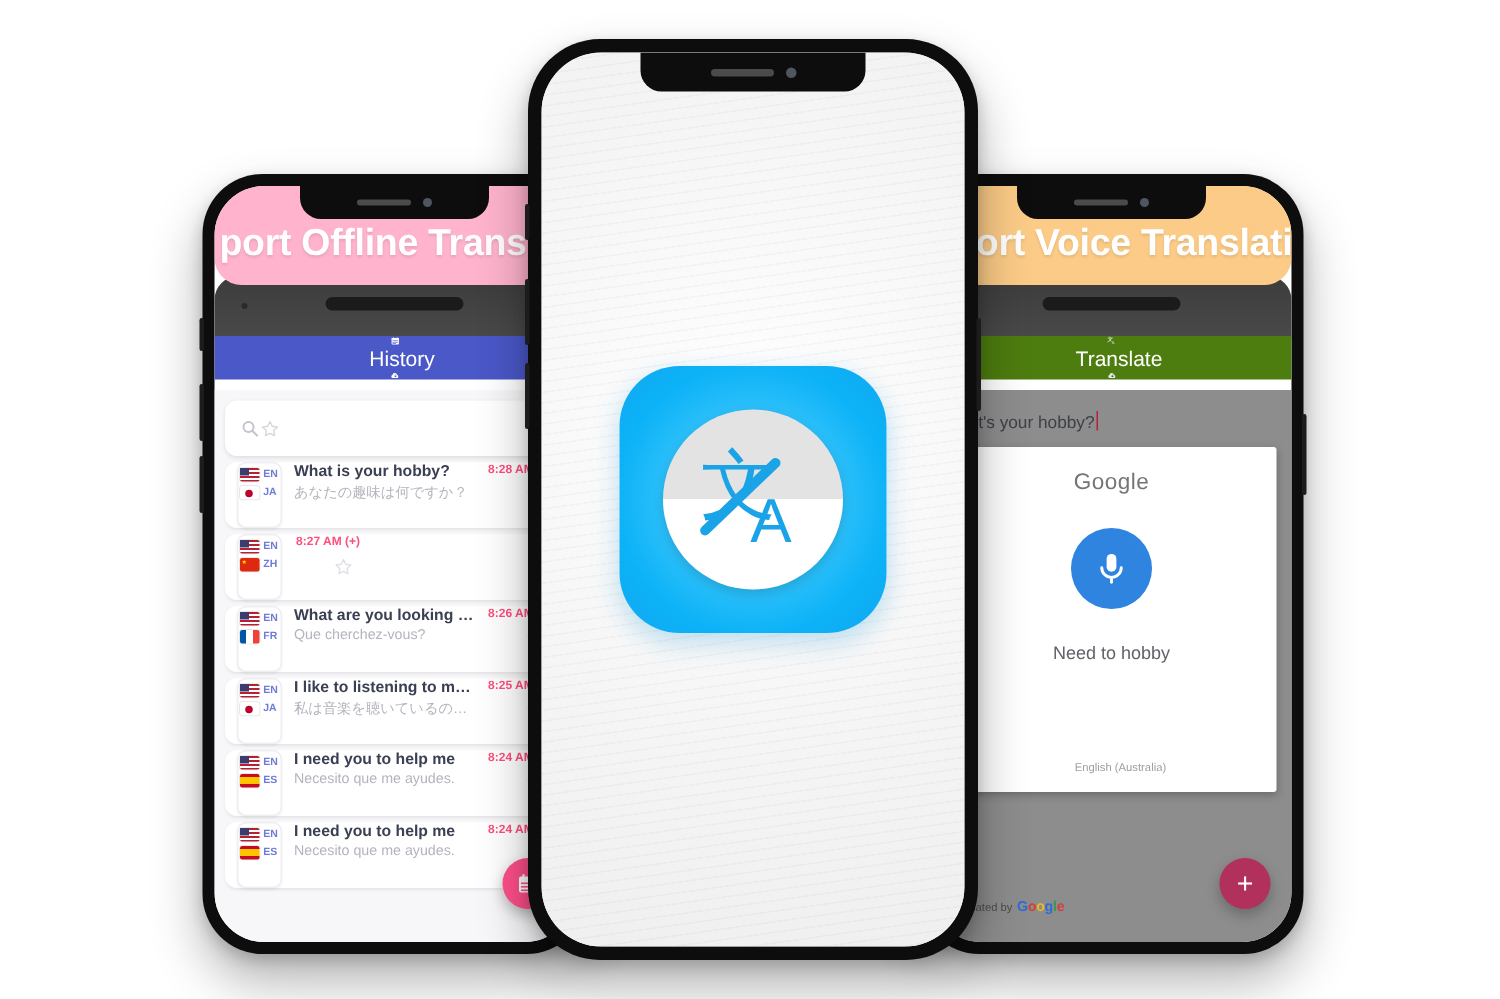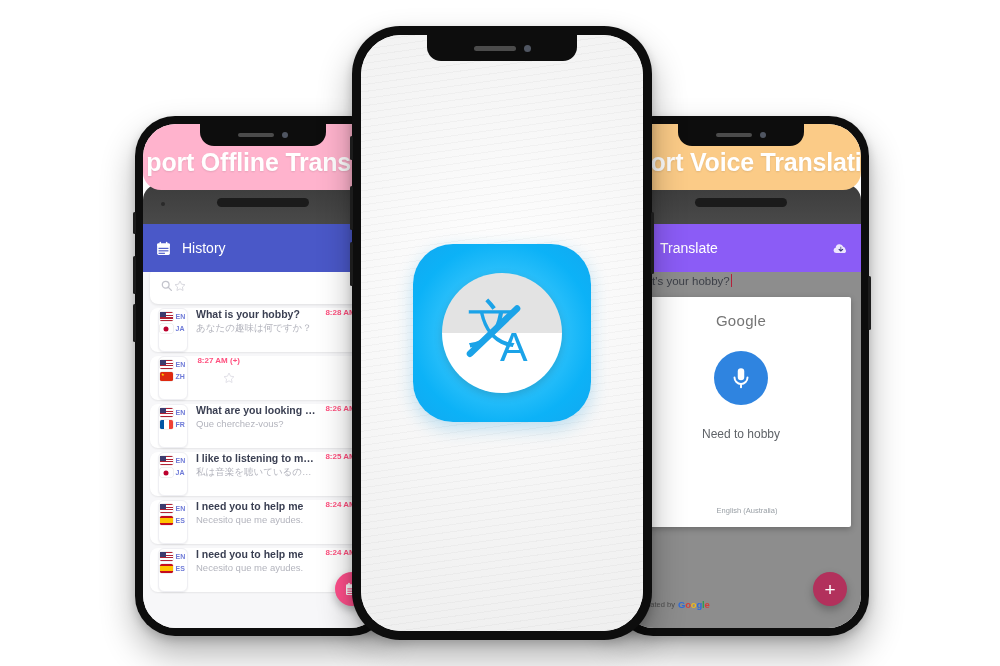--- a/index.html
+++ b/index.html
@@ -104,22 +104,22 @@
     content:''; position:absolute; left: 50%; transform: translateX(-50%);
     top: 14px; width: 92px; height: 9px; background: #1b1b1b; border-radius: 5px;
   }
   .mockstrip:before {
     content:''; position:absolute; left: 18px; top: 18px;
     width: 4px; height: 4px; background: #2a2a2a; border-radius: 50%;
   }
 
   
   .appbar {
-    position: absolute; left: 0; right: 0; top: 100px; height: 48px; z-index: 22;
-    display: flex; align-items: center; padding: 0 12px;
+    position: absolute; left: 0; right: 0; top: 100px; height: 29px; z-index: 22;
+    display: flex; align-items: center; padding: 0 12px; flex-direction: column;
   }
   .appbar .title { color: #fff; font-size: 14px; font-weight: 500; margin-left: 10px; flex: 1; }
   .appbar .ic { width: 17px; height: 17px; }
 
   
   .left-body { position: absolute; left: 0; right: 0; top: 136px; bottom: 0; background: #f7f7f9; }
   .search-card {
     margin: 7px 7px 0 7px; background: #fff; border-radius: 8px;
     height: 37px; display: flex; align-items: center; padding: 0 10px;
     box-shadow: 0 1px 3px rgba(0,0,0,.10);
@@ -438,21 +438,21 @@
     <div class="sbtn left" style="top:188px;height:38px;"></div>
     <div class="sbtn right" style="top:160px;height:54px;"></div>
 
     <div class="screen">
 
       <div class="banner orange">
         <span>pport Voice Translati</span>
       </div>
       <div class="mockstrip"></div>
 
-      <div class="appbar" style="background:#8b5cf6;">
+      <div class="appbar" style="background:#4d7c0f;">
         <svg class="ic" viewBox="0 0 24 24">
           <text x="0" y="13" font-size="13" fill="#e8e8ef" font-family="'DejaVu Sans',sans-serif">文</text>
           <text x="11" y="20" font-size="10" fill="#e8e8ef" font-family="'Liberation Sans',sans-serif">A</text>
           <line x1="1" y1="16" x2="13" y2="4" stroke="#e8e8ef" stroke-width="1.5"></line>
         </svg>
         <div class="title">Translate</div>
         <svg class="ic" viewBox="0 0 24 24" style="opacity:.85">
           <path fill="#fff" d="M19 13.5a4 4 0 0 0-3.2-3.9A5.5 5.5 0 0 0 5.2 11 3.8 3.8 0 0 0 6 18.5h12a3.6 3.6 0 0 0 1-5z"></path>
           <path fill="#2c3563" d="M12 9.5v4.4l-2-1.6-1 1.2 3.5 3 3.5-3-1-1.2-2 1.6V9.5z"></path>
         </svg>

